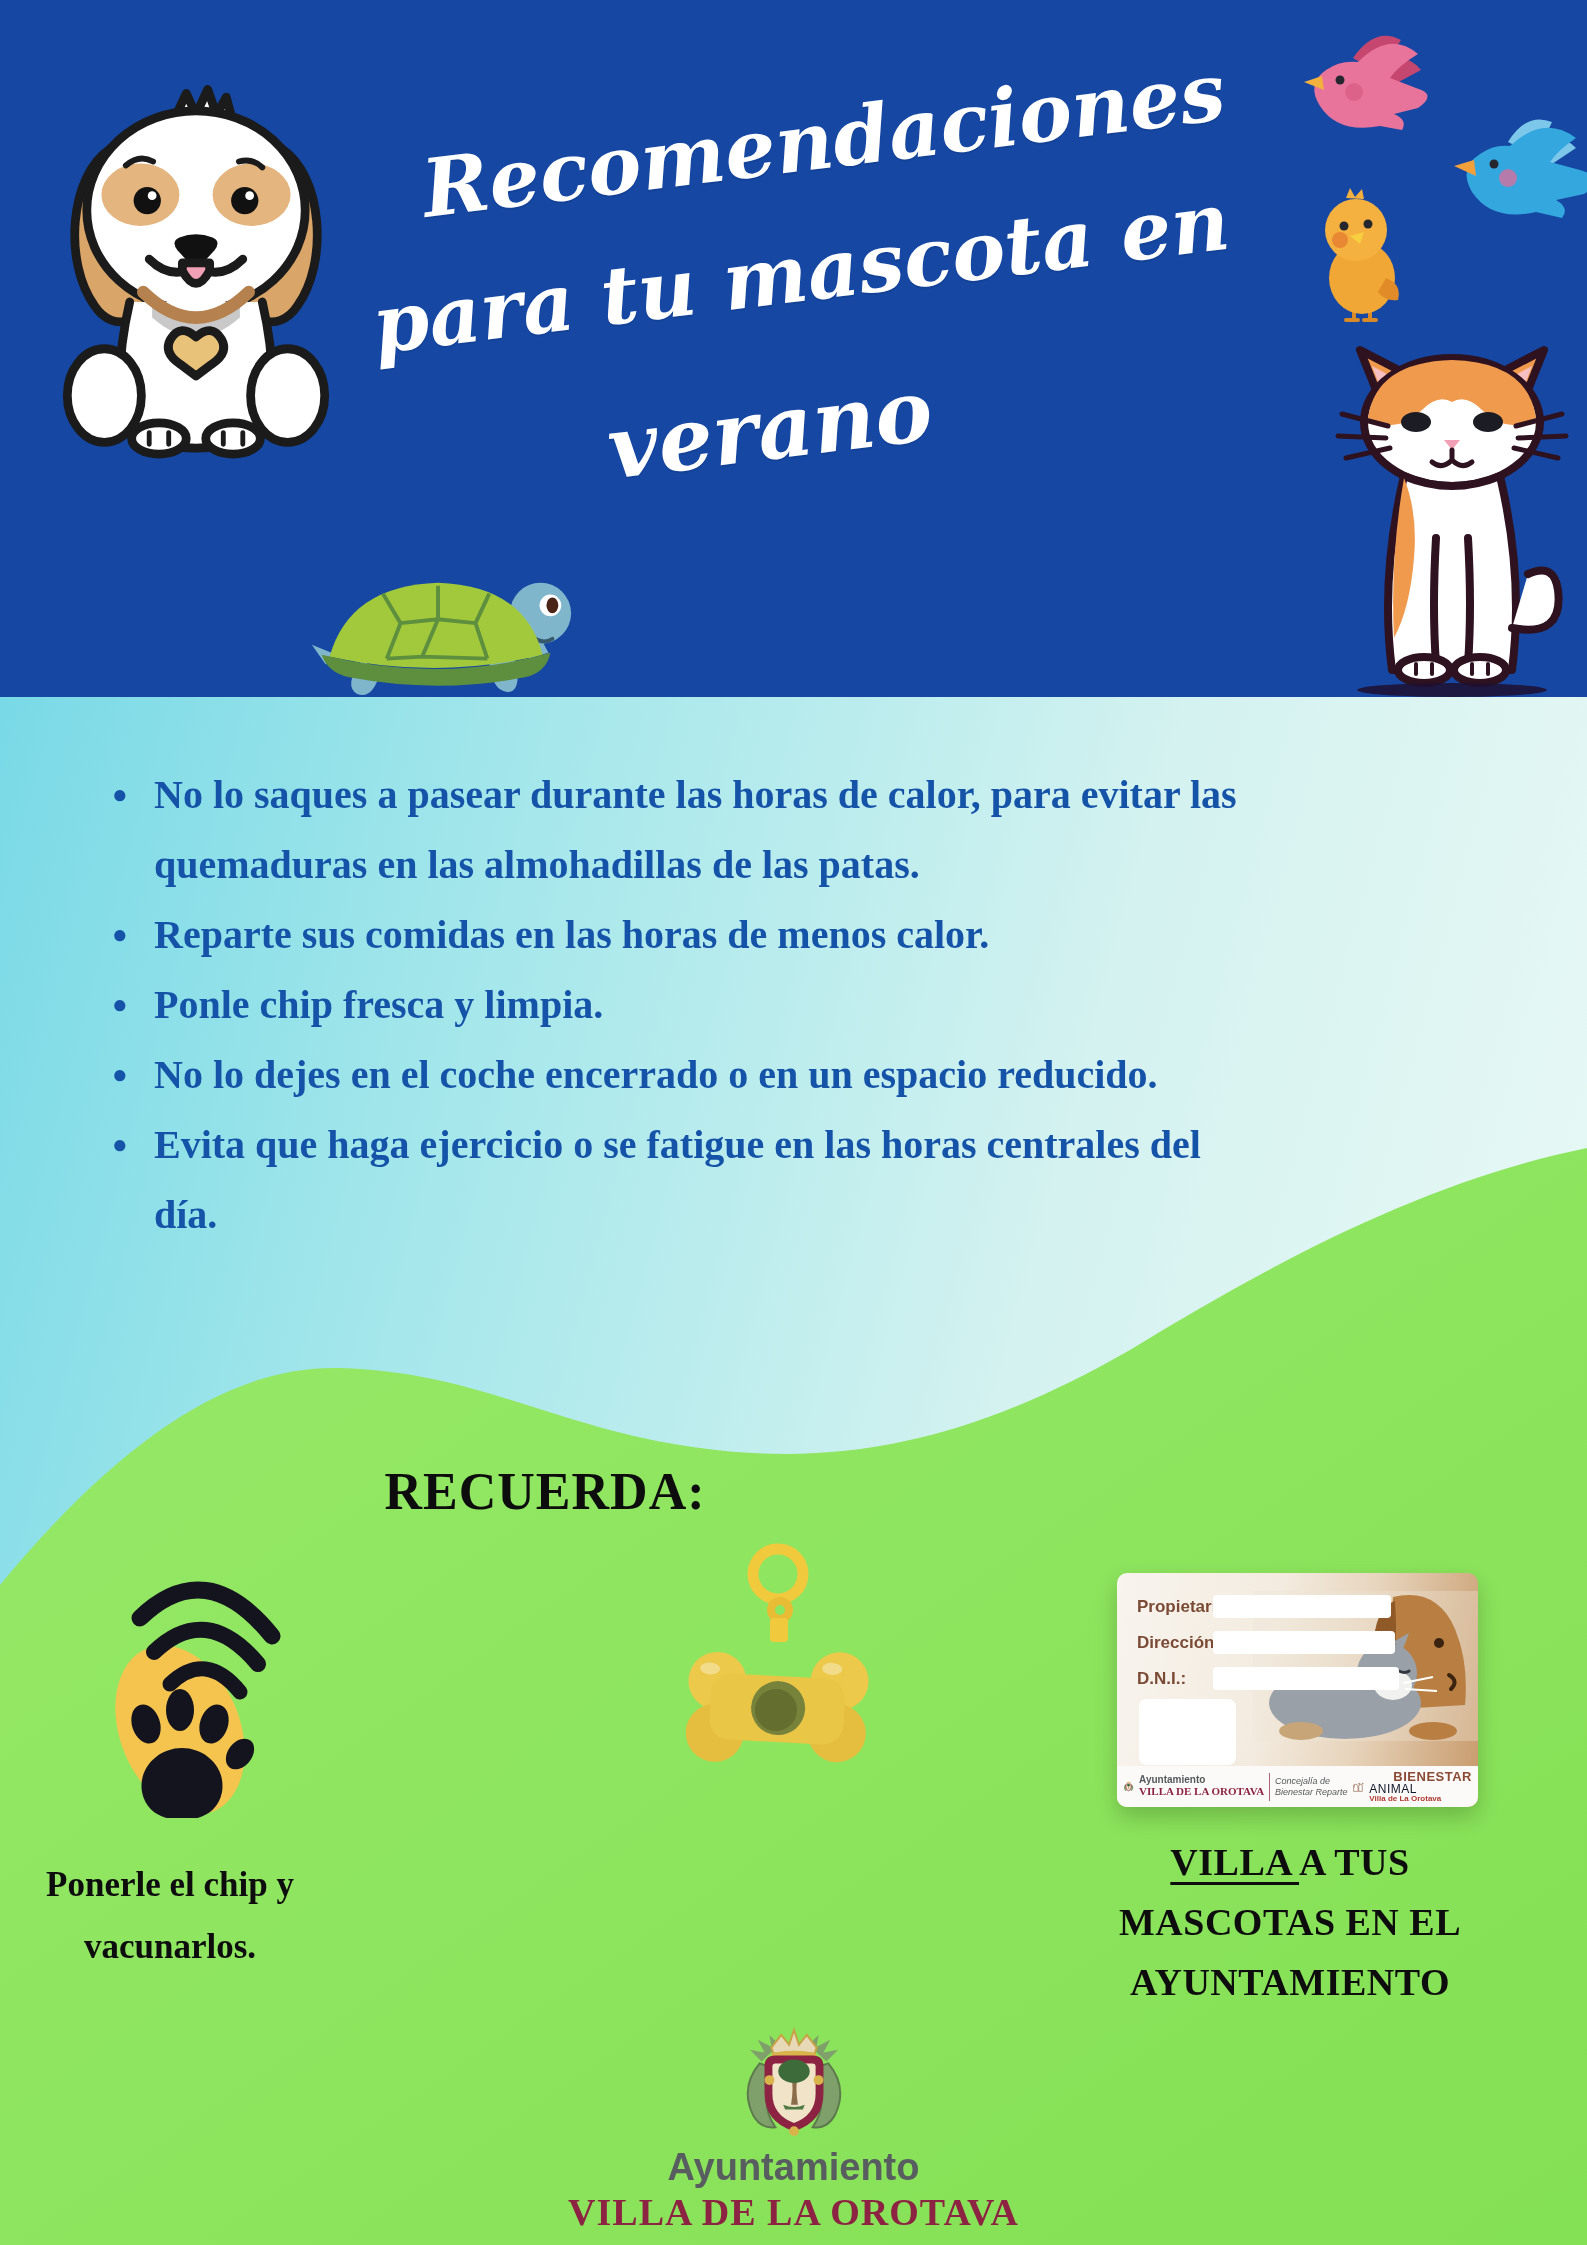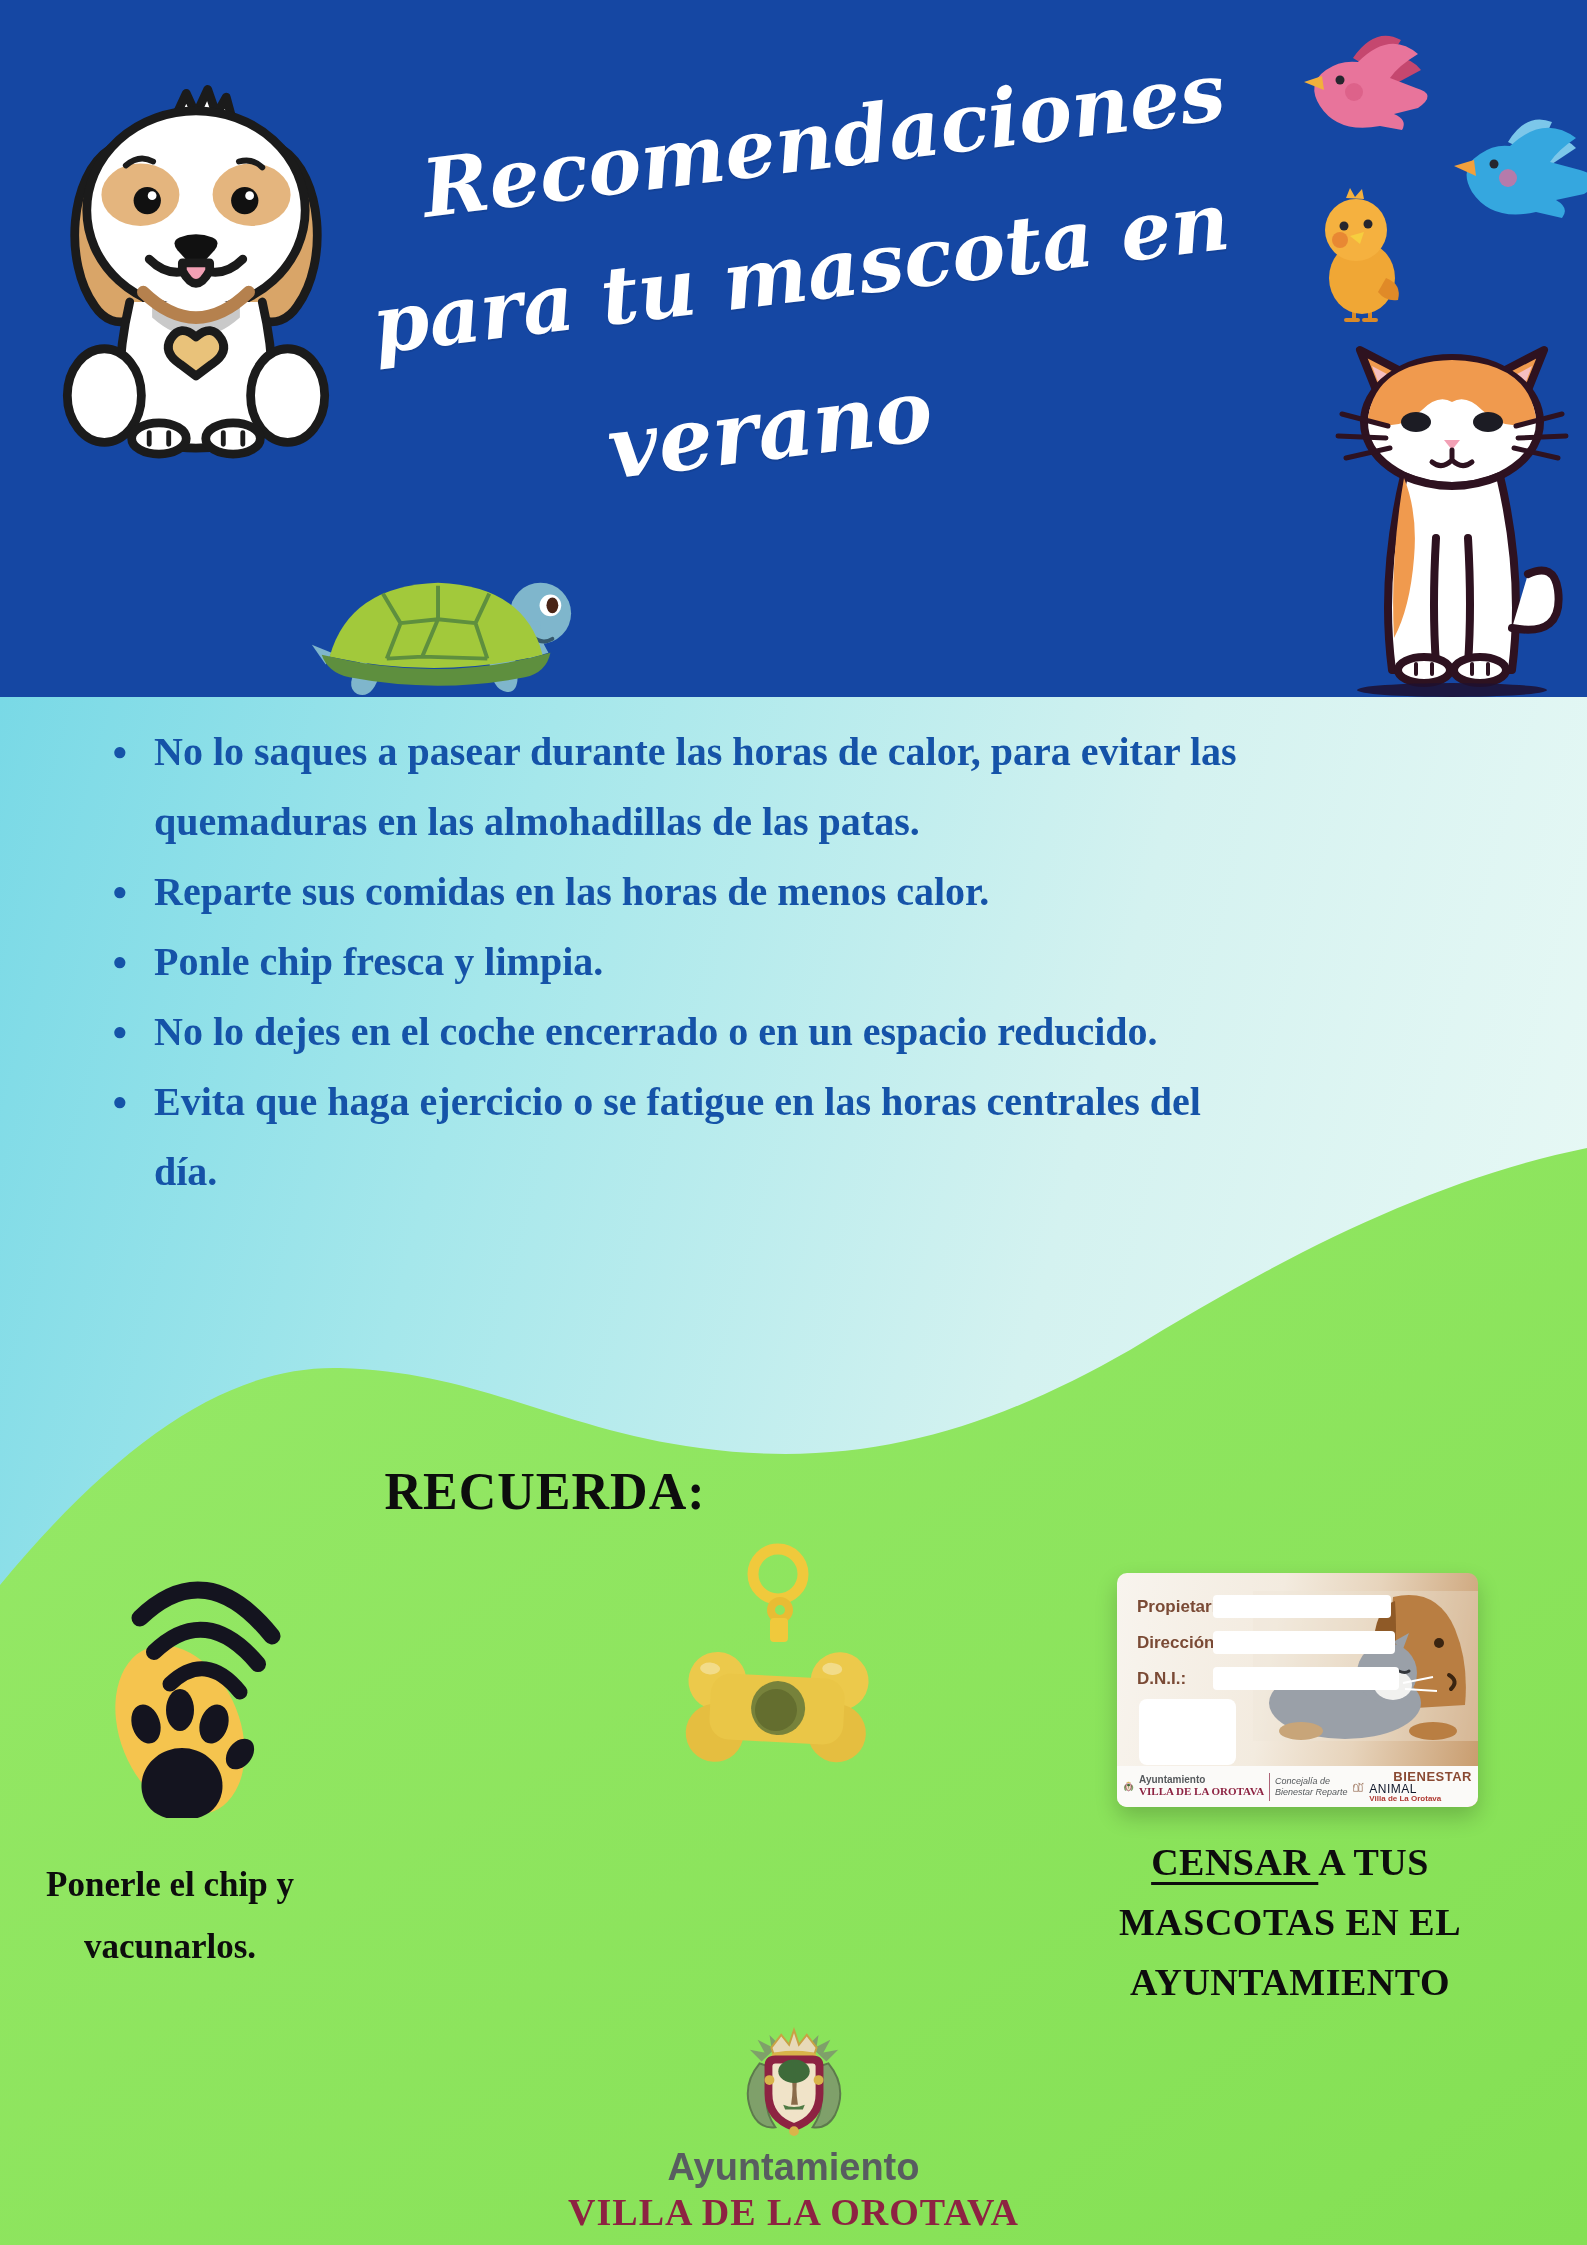--- a/index.html
+++ b/index.html
@@ -17,21 +17,21 @@
 
   .sprite{position:absolute;}
 
   
   .mid-bg{position:absolute;left:0;top:697px;width:1587px;height:1548px;
           background:linear-gradient(105deg,#79D9E6 0%,#A5E7EB 28%,#D4F2F0 60%,#F0FBF7 100%);}
 
   .wave{position:absolute;left:0;top:1100px;width:1587px;height:1145px;}
 
   
-  .tips{position:absolute;left:112px;top:717px;width:1150px;list-style:none;margin:0;padding:0;}
+  .tips{position:absolute;left:112px;top:760px;width:1150px;list-style:none;margin:0;padding:0;}
   .tips li{position:relative;padding-left:42px;font-weight:bold;font-size:40px;
            line-height:70px;color:#1553A8;}
   .tips li::before{content:"●";position:absolute;left:0;top:0;font-size:26px;line-height:70px;color:#1553A8;}
 
   
   .remember-heading{position:absolute;left:245px;top:1462px;width:600px;text-align:center;
                     font-weight:bold;font-size:52px;color:#0d0d0d;letter-spacing:1px;}
   .caption{position:absolute;text-align:center;font-weight:bold;color:#0d0d0d;
            font-size:35px;line-height:62px;}
   .cap-chip{left:15px;top:1854px;width:310px;}
@@ -299,21 +299,21 @@
       </svg>
       <div class="bar-prog">
         <div class="b1">BIENESTAR</div>
         <div class="b2">ANIMAL</div>
         <div class="b3">Villa de La Orotava</div>
       </div>
     </div>
   </div>
 
   <div class="caption cap-chip">Ponerle el chip y vacunarlos.</div>
-  <div class="caption cap-censar"><span class="u">CENSAR </span><span>A TUS MASCOTAS EN EL AYUNTAMIENTO</span></div>
+  <div class="caption cap-censar"><span class="u">VILLA </span><span>A TUS MASCOTAS EN EL AYUNTAMIENTO</span></div>
 
   <svg class="footer-crest" width="108" height="118" viewBox="0 0 110 120">
     <path d="M20,38 Q0,62 13,90 Q21,105 36,103 Q24,86 28,66 Q32,52 44,46 Z" fill="#7FA06A" stroke="#5d7a4c" stroke-width="2"></path>
     <path d="M90,38 Q110,62 97,90 Q89,105 74,103 Q86,86 82,66 Q78,52 66,46 Z" fill="#7FA06A" stroke="#5d7a4c" stroke-width="2"></path>
     <path d="M22,36 l-12,-12 l15,3 l-7,-13 l14,7 l-2,-12 l10,10 Z" fill="#7FA06A"></path>
     <path d="M88,36 l12,-12 l-15,3 l7,-13 l-14,7 l2,-12 l-10,10 Z" fill="#7FA06A"></path>
     <path d="M32,22 l10,-13 l8,10 l5,-15 l5,15 l8,-10 l10,13 l-2,6 h-42 Z" fill="#E7D9B8" stroke="#C8A243" stroke-width="2"></path>
     <ellipse cx="55" cy="30" rx="23" ry="5" fill="#D9B44A"></ellipse>
     <path d="M36,34 h38 q7,0 7,7 v28 q0,25 -26,34 q-26,-9 -26,-34 v-28 q0,-7 7,-7 Z" fill="#F0E3C8" stroke="#8D2342" stroke-width="8"></path>
     <path d="M52,80 q3,-18 0,-30 h7 q-3,12 0,30 Z" fill="#8a6b4a"></path>

